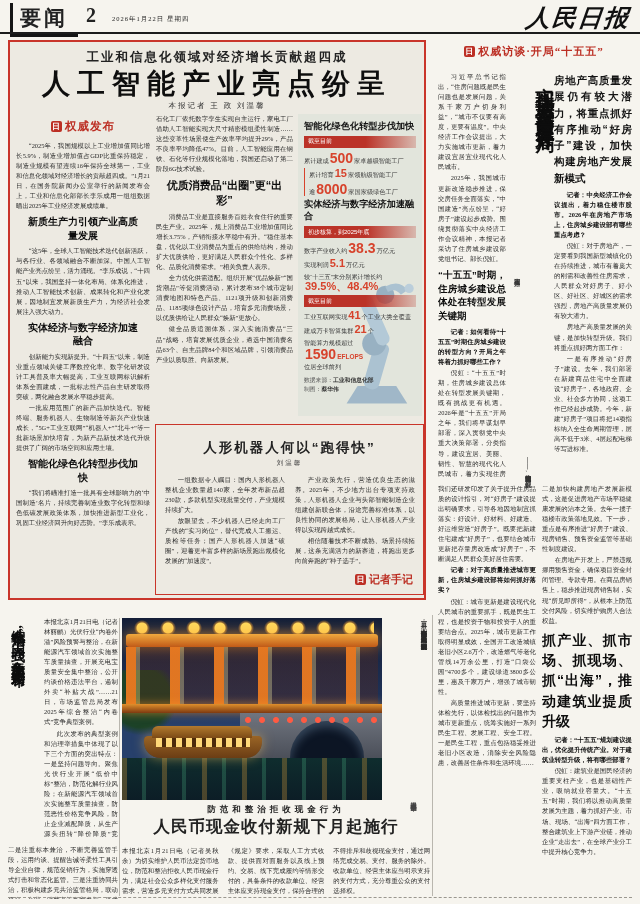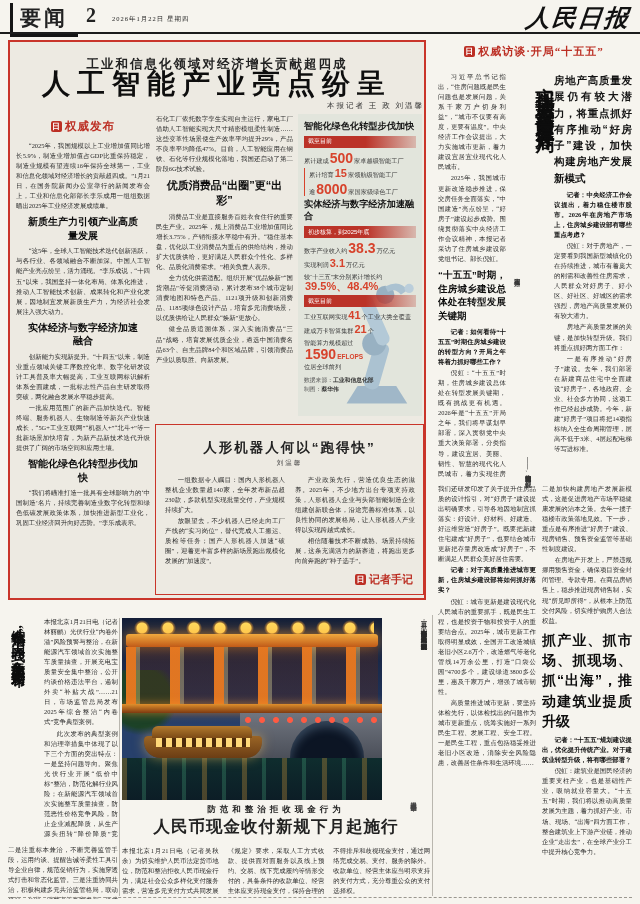--- a/index.html
+++ b/index.html
@@ -11,24 +11,24 @@
   .hd-rule{position:absolute;left:0;right:0;top:32px;height:2px;background:#1c1c1c;}
   .section-tag{position:absolute;left:10px;top:3px;border-left:3px solid #151515;border-bottom:3px solid #151515;
                padding:1px 10px 2px 7px;font-size:21px;font-weight:bold;letter-spacing:3px;}
   .page-no{position:absolute;left:86px;top:4px;font-size:20px;font-weight:bold;}
   .date-line{position:absolute;left:112px;top:15px;font-size:6.5px;letter-spacing:1px;}
   .masthead{position:absolute;right:10px;top:2px;font-size:24px;font-weight:bold;font-style:italic;
             letter-spacing:2px;transform:skewX(-6deg);color:#111;}
   
   .main-box{position:absolute;left:8px;top:40px;width:418px;height:560px;box-sizing:border-box;
             border:2.5px solid #c9352a;background:#edeae2;}
-  .kicker{position:absolute;left:0;right:0;top:7px;text-align:center;font-weight:bold;font-size:12.5px;letter-spacing:2px;margin-top:7px;}
+  .kicker{position:absolute;left:0;right:0;top:7px;text-align:center;font-weight:bold;font-size:12.5px;letter-spacing:2px;}
   .headline{position:absolute;left:0;right:0;top:23px;text-align:center;font-weight:900;font-size:28px;
             letter-spacing:7px;color:#0e0e0e;}
-  .byline{position:absolute;left:0;right:0;top:59px;text-align:right;font-size:7.5px;letter-spacing:2px;color:#333;}
+  .byline{position:absolute;left:0;right:0;top:59px;text-align:center;font-size:7.5px;letter-spacing:2px;color:#333;}
   .bt{font-size:6.4px;line-height:1.57;text-align:justify;color:#2a2a2a;overflow:hidden;}
   .bt p{margin:0 0 1px 0;text-indent:2em;}
   .bt p.noind{text-indent:0;}
   .bt p.q{font-weight:bold;color:#111;}
   .sh{font-weight:bold;font-size:10px;line-height:1.35;text-align:center;margin:4px 9px;color:#0d0d0d;}
   .sh2{font-weight:bold;font-size:9.5px;line-height:1.45;text-align:justify;margin:4px 0;color:#0d0d0d;}
   .red-label{display:flex;align-items:center;justify-content:center;gap:3px;color:#bc2f24;font-weight:bold;
              font-size:11.5px;margin:3px 0 6px 0;letter-spacing:1px;}
   .pd-ico{display:inline-block;width:11px;height:11px;background:#bc2f24;color:#fff;font-size:8px;line-height:11px;
           text-align:center;border-radius:2px;font-weight:bold;}
@@ -144,21 +144,21 @@
         <div class="stat">
           <span>逾</span><span class="num">8000</span><span>家国家级绿色工厂</span>
         </div>
       </div>
       <div class="panel-title">实体经济与数字经济加速融合</div>
       <span class="tag">初步核算，到2025年底</span>
       <div class="stat">
         <span>数字产业收入约</span><span class="num">38.3</span><span>万亿元</span>
       </div>
       <div class="stat">
-        <span>实现利润</span><span class="num num-mid">3.1</span><span>万亿元</span>
+        <span>实现利润</span><span class="num num-mid">5.1</span><span>万亿元</span>
       </div>
       <div class="stat">
         <span>较“十三五”末分别累计增长约</span><br>
         <span class="num num-mid">39.5%、48.4%</span>
       </div>
       <span class="tag">截至目前</span>
       <div class="stat">
         <span>工业互联网实现</span><span class="num num-mid">41</span><span>个工业大类全覆盖</span>
       </div>
       <div class="stat">

